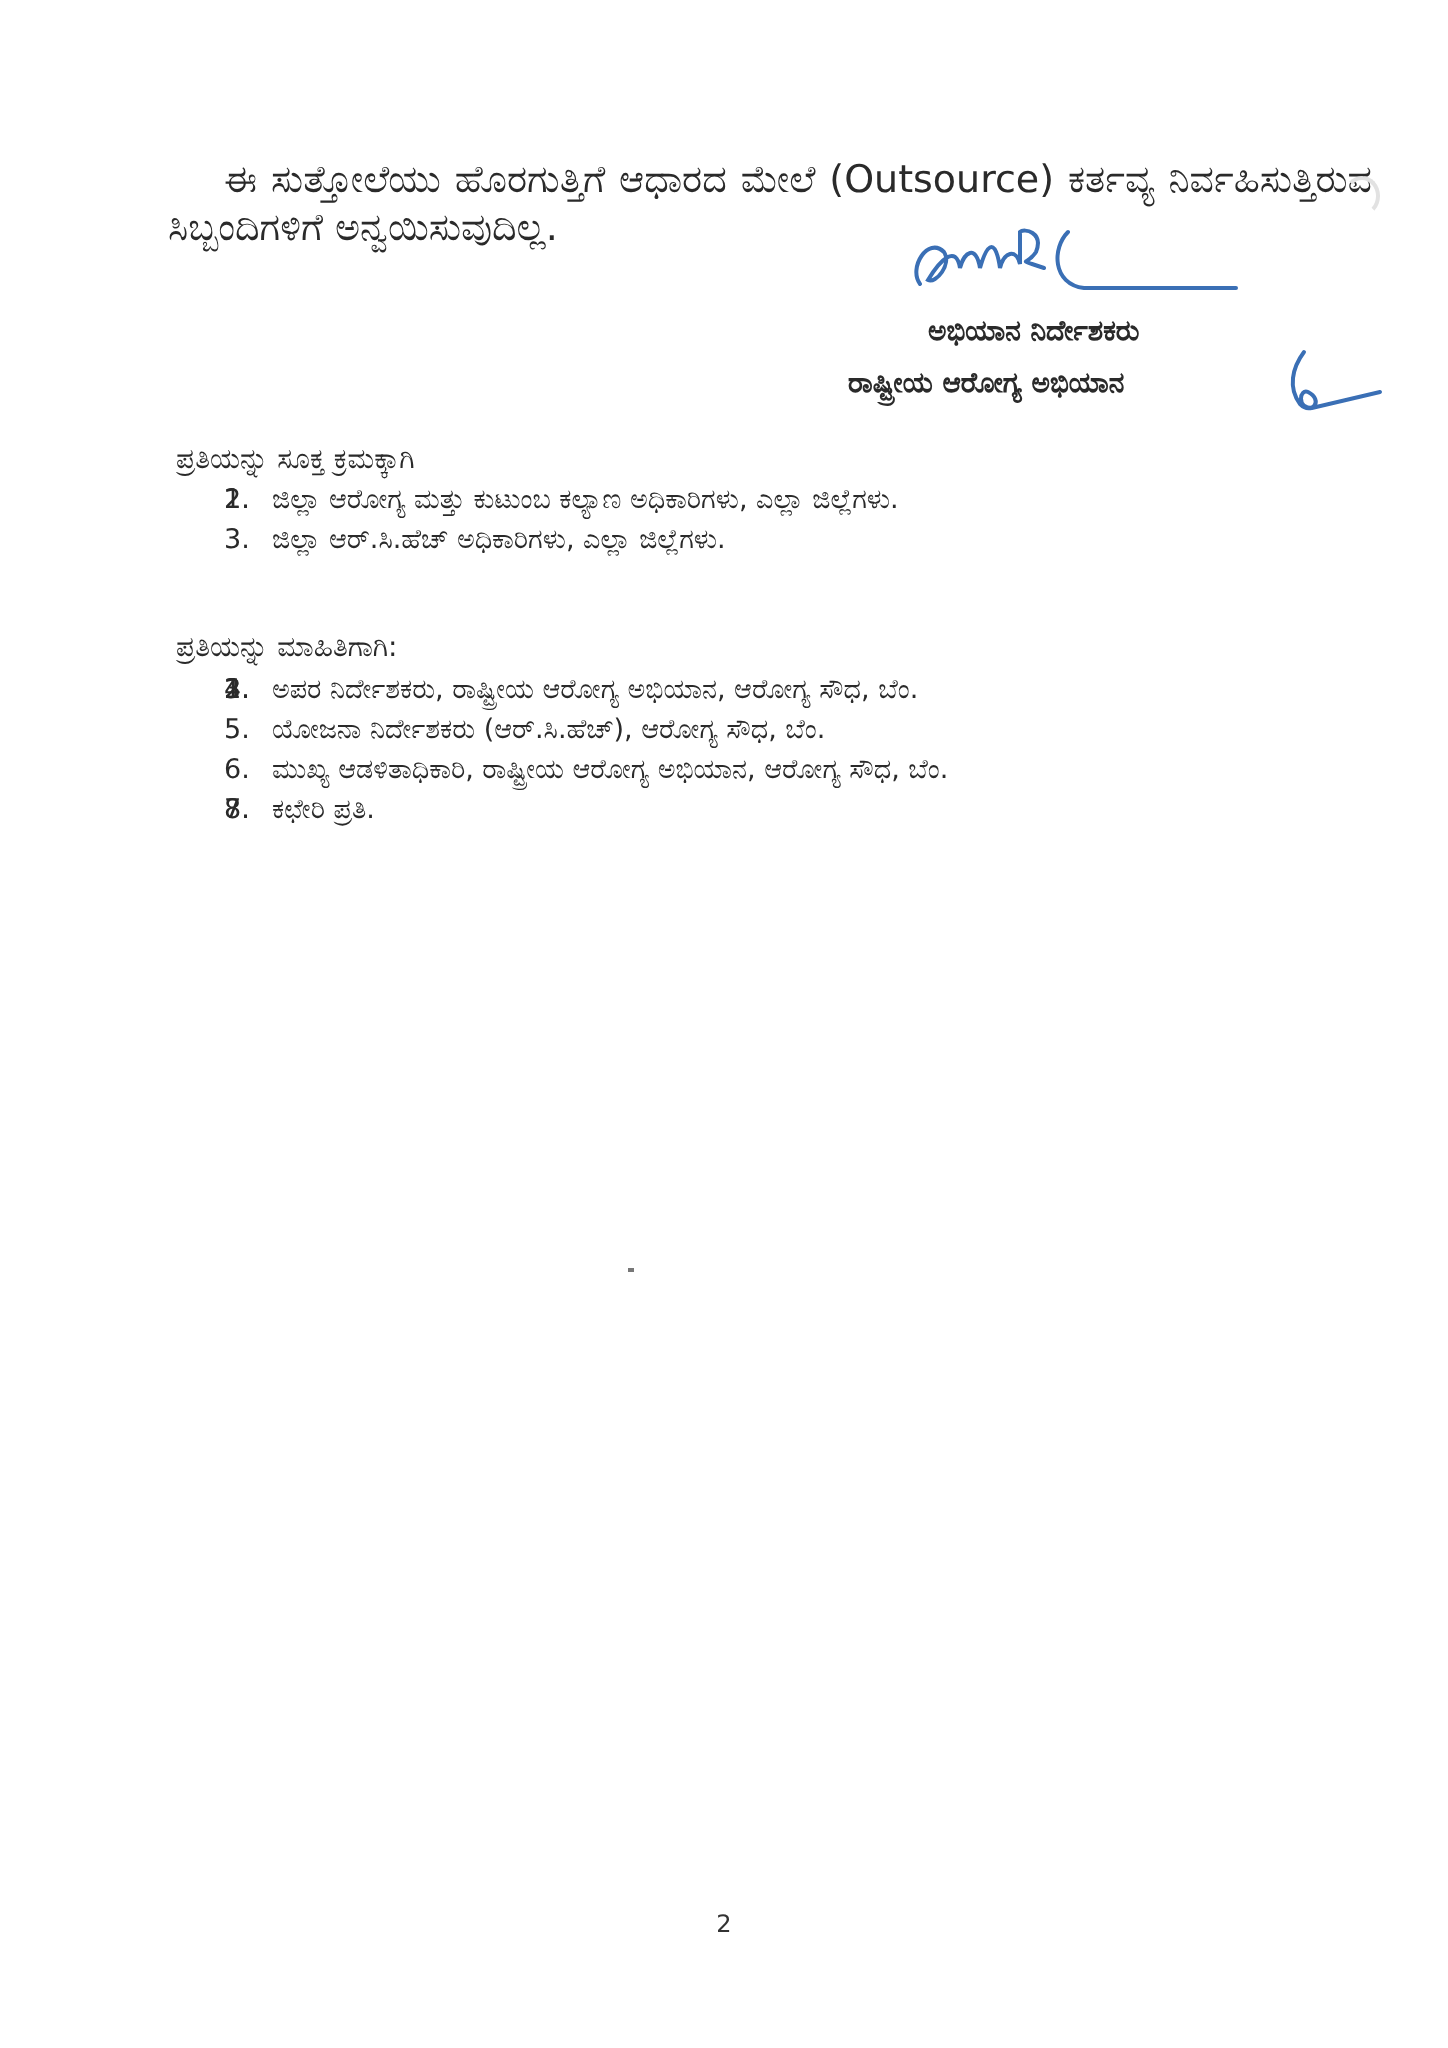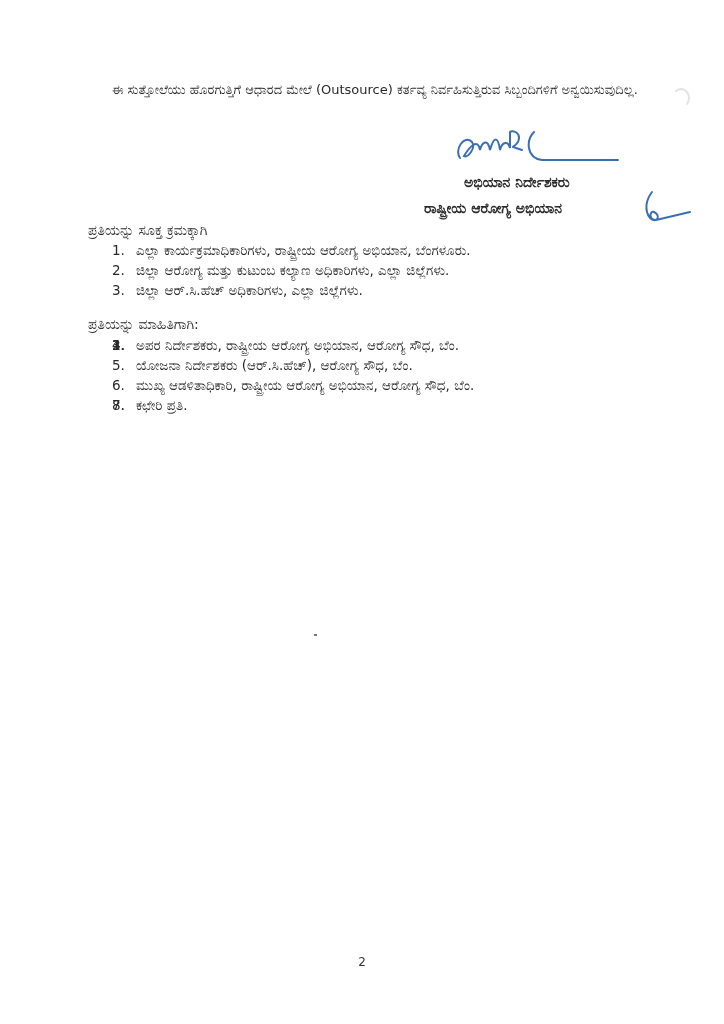--- a/index.html
+++ b/index.html
@@ -4,26 +4,26 @@
   <style>
     html, body { margin: 0; padding: 0; background: #ffffff; }
     body {
       width: 724px; height: 1024px; position: relative; overflow: hidden;
       font-family: "DejaVu Sans", "Liberation Sans", sans-serif;
       color: #2a2a2a;
     }
     .page { position: absolute; inset: 0; }
     .para {
       position: absolute; left: 84px; top: 46px; width: 602px;
-      font-size: 13px; line-height: 24px; text-align: justify;
+      font-size: 19px; line-height: 24px; text-align: justify;
       text-indent: 28px;
       margin-top: 32px;
     }
     .sign-block {
-      position: absolute; left: 420px; top: 128px; width: 270px; height: 110px;
+      position: absolute; left: 420px; top: 112px; width: 270px; height: 110px;
     }
     .signature {
       position: absolute; left: 30px; top: 0; width: 170px; height: 42px;
     }
     .sign-line {
       position: absolute; font-size: 14px; font-weight: bold; white-space: nowrap;
     }
     .sign-line.l1 { left: 44px; top: 46px; }
     .sign-line.l2 { left: 4px; top: 72px; }
     .stamp-mark {
@@ -64,21 +64,21 @@
     </svg>
     <div class="sign-line l1">ಅಭಿಯಾನ ನಿರ್ದೇಶಕರು</div>
     <div class="sign-line l2">ರಾಷ್ಟ್ರೀಯ ಆರೋಗ್ಯ ಅಭಿಯಾನ</div>
     <svg class="stamp-mark" viewBox="0 0 50 36">
       <path d="M10 2 C 4 10, 2 20, 8 28 C 14 34, 20 26, 12 22 C 8 20, 6 30, 14 30 L 48 22" fill="none" stroke="#3a6fb5" stroke-width="2" stroke-linecap="round"></path>
     </svg>
   </div>
 
   <div class="section-heading" style="top:222px;">ಪ್ರತಿಯನ್ನು ಸೂಕ್ತ ಕ್ರಮಕ್ಕಾಗಿ</div>
   <ol class="list" style="top:240px;">
-    <li><span class="num">1.</span><span>ಎಲ್ಲಾ ಕಾರ್ಯಕ್ರಮಾಧಿಕಾರಿಗಳು, ರಾಷ್ಟ್ರೀಯ ಆರೋಗ್ಯ ಅಭಿಯಾನ, ಬೆಂಗಳೂರು.</span></li>
+    <li><span class="num">1.</span></li>
     <li><span class="num">2.</span><span>ಜಿಲ್ಲಾ ಆರೋಗ್ಯ ಮತ್ತು ಕುಟುಂಬ ಕಲ್ಯಾಣ ಅಧಿಕಾರಿಗಳು, ಎಲ್ಲಾ ಜಿಲ್ಲೆಗಳು.</span></li>
     <li><span class="num">3.</span><span>ಜಿಲ್ಲಾ ಆರ್.ಸಿ.ಹೆಚ್ ಅಧಿಕಾರಿಗಳು, ಎಲ್ಲಾ ಜಿಲ್ಲೆಗಳು.</span></li>
   </ol>
 
   <div class="section-heading" style="top:316px;">ಪ್ರತಿಯನ್ನು ಮಾಹಿತಿಗಾಗಿ:</div>
   <ol class="list" style="top:335px;">
     <li><span class="num">1.</span></li>
     <li><span class="num">2.</span></li>
     <li><span class="num">3.</span></li>
     <li><span class="num">4.</span><span>ಅಪರ ನಿರ್ದೇಶಕರು, ರಾಷ್ಟ್ರೀಯ ಆರೋಗ್ಯ ಅಭಿಯಾನ, ಆರೋಗ್ಯ ಸೌಧ, ಬೆಂ.</span></li>

